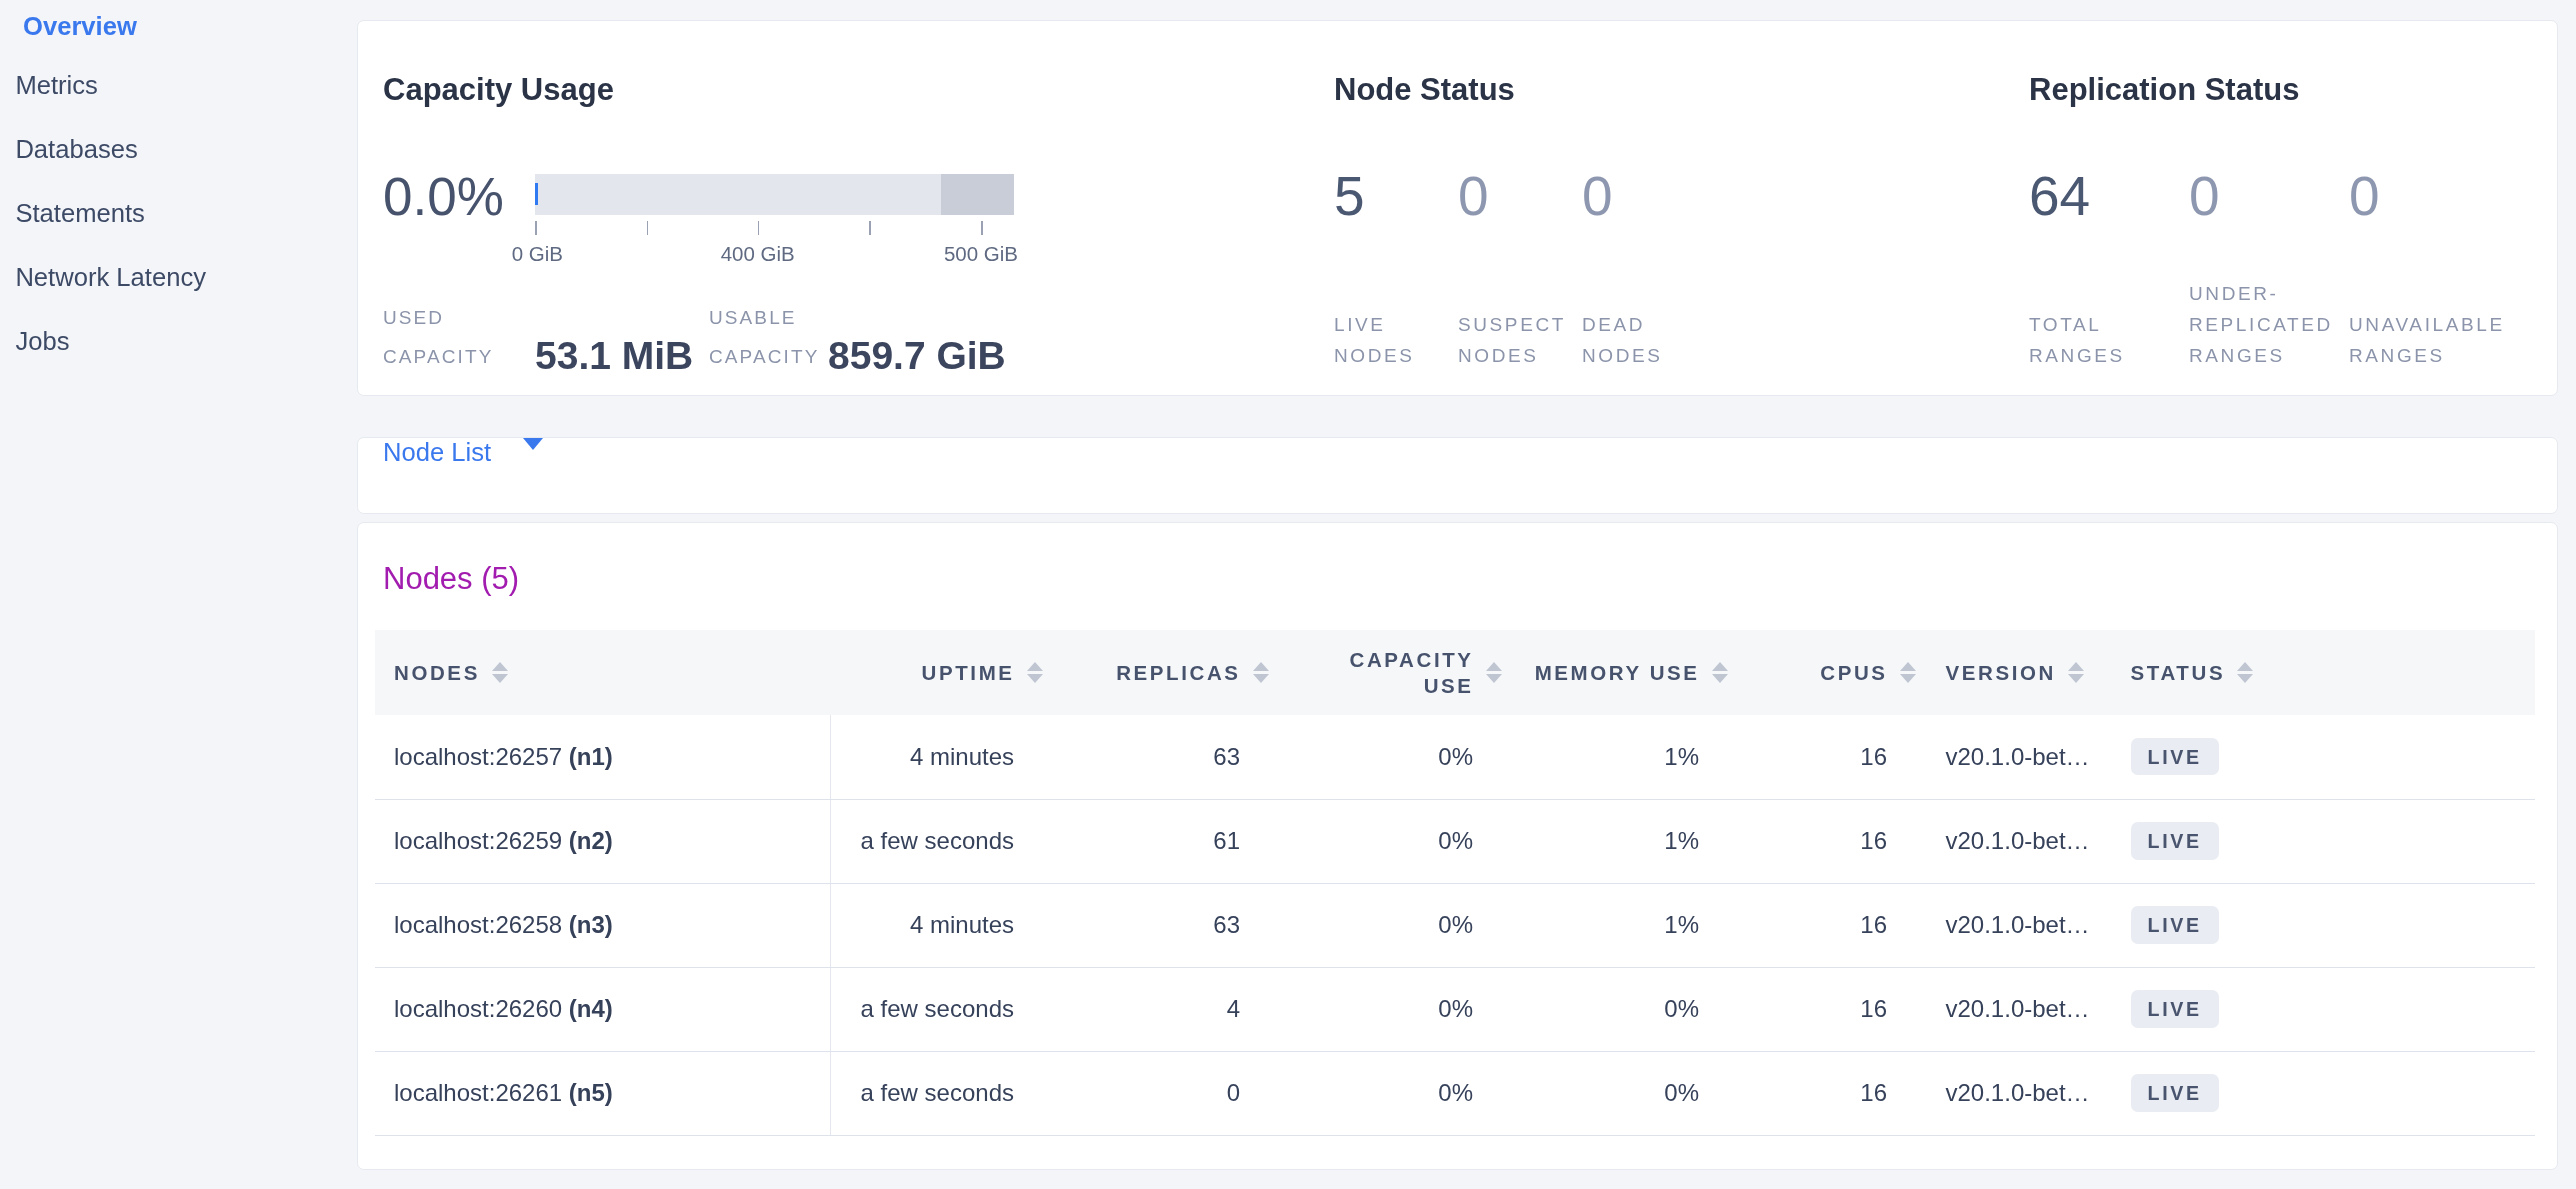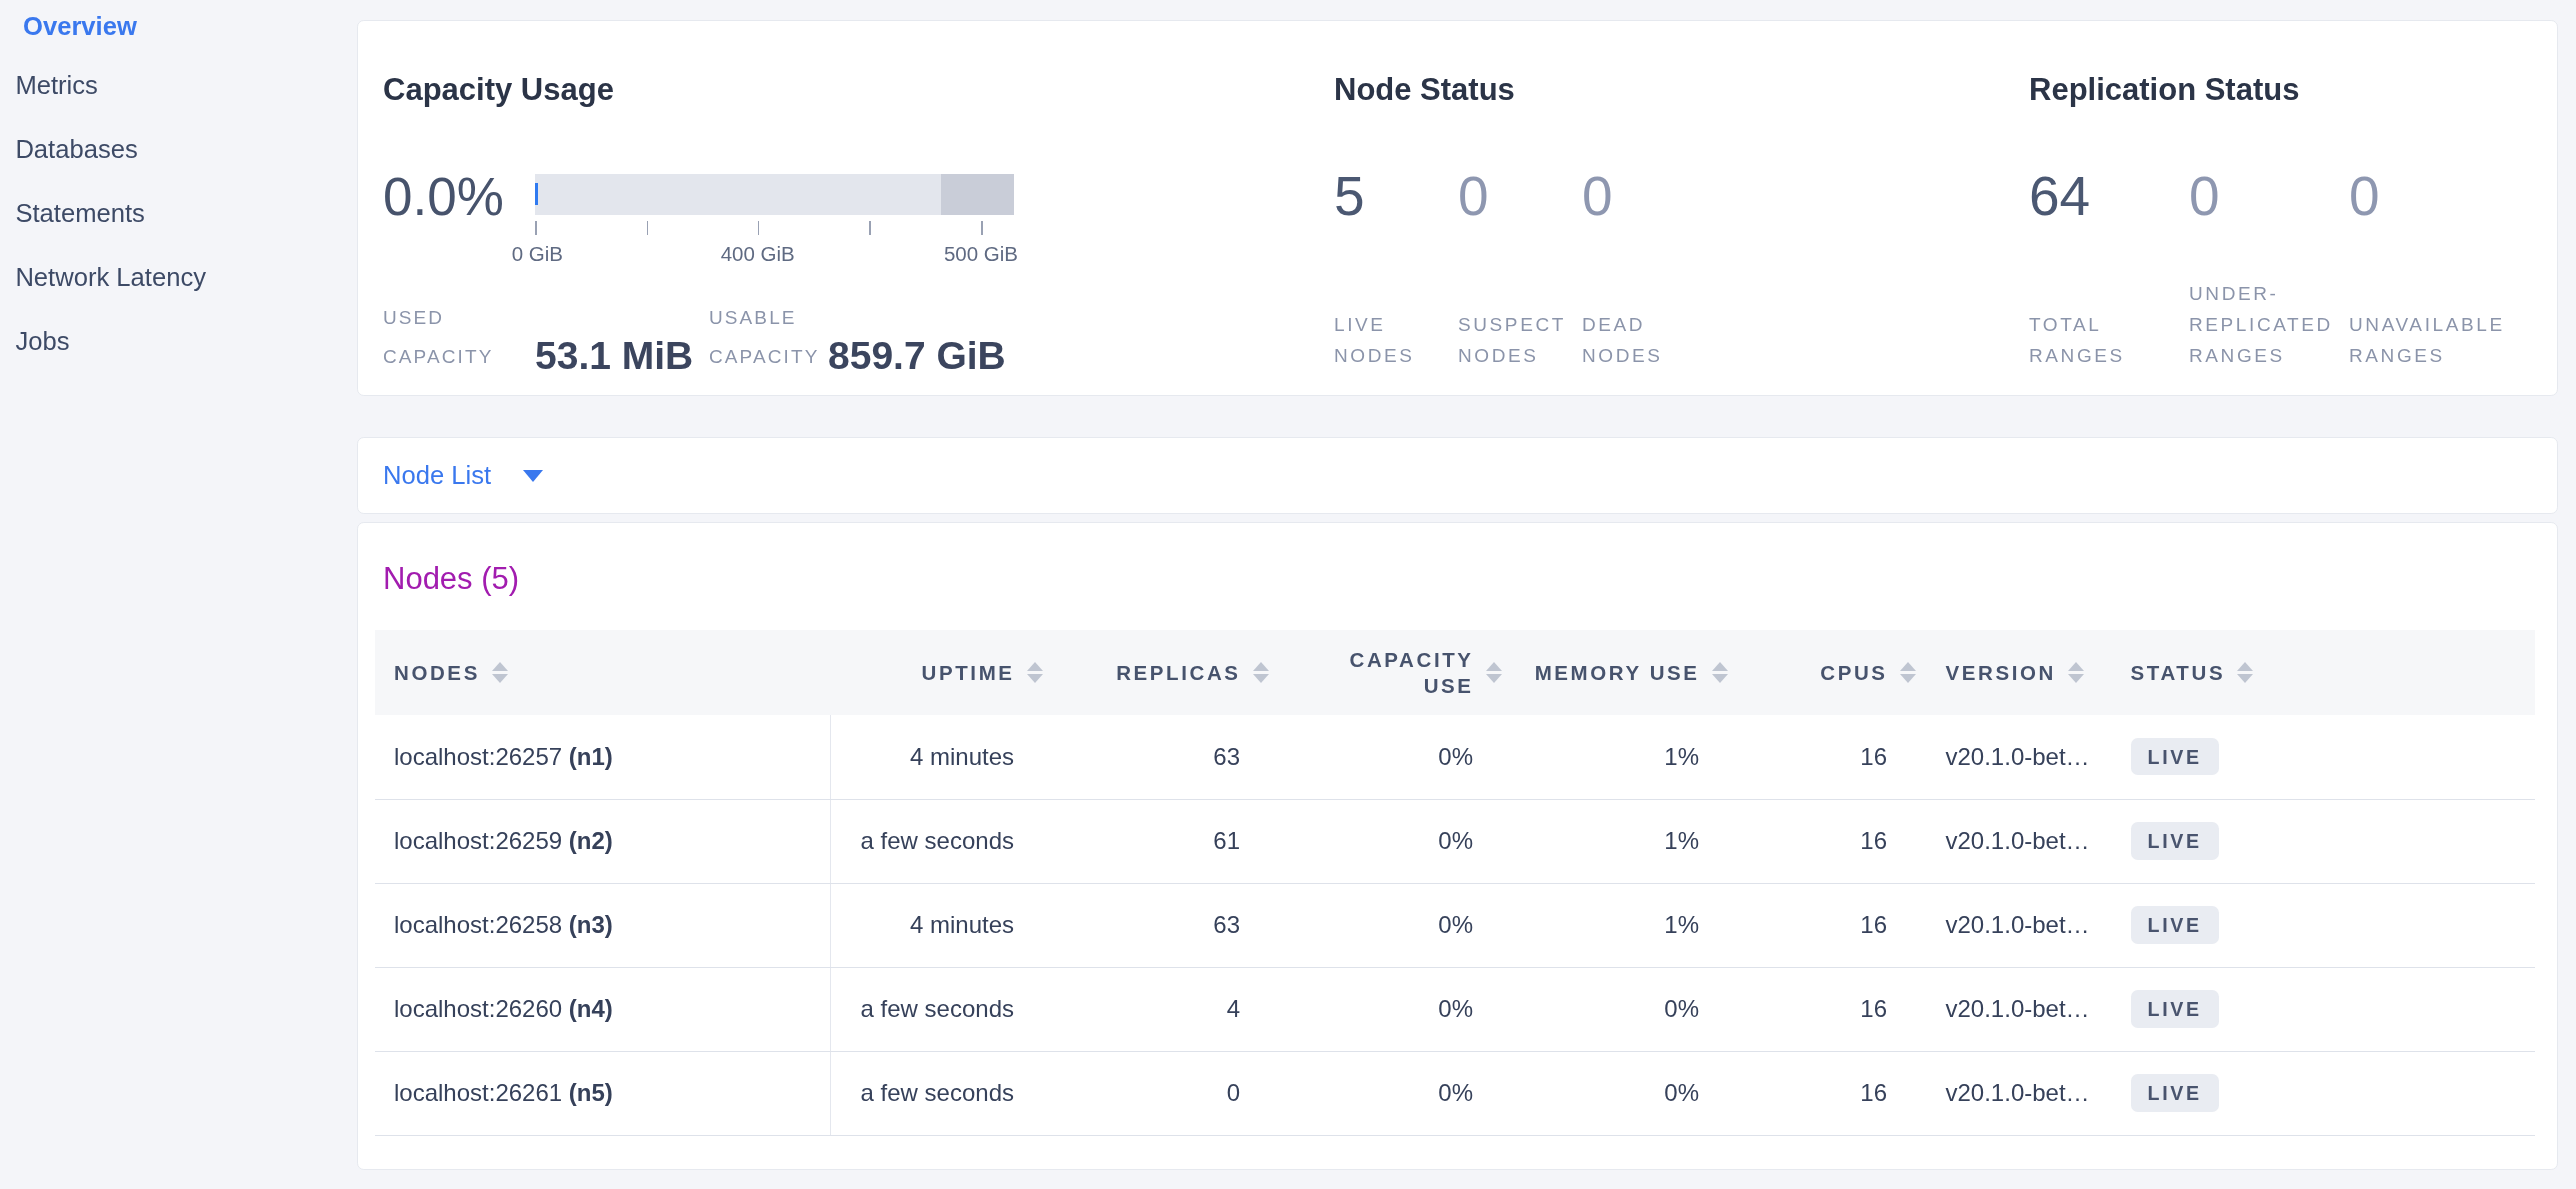--- a/index.html
+++ b/index.html
@@ -49,21 +49,21 @@
   .tick-label { position:absolute; top:27px; transform:translateX(-50%); font-size:20.5px;
                 color:#5f6a82; white-space:nowrap;text-align:right; }
   .cap-stats { position:absolute; left:0; bottom:19px; display:flex; align-items:flex-end; }
   .stat-label { font-size:19px; line-height:39px; letter-spacing:2.1px; color:#8b94aa; }
   .stat-label div { white-space:nowrap; }
   .stat-value { font-size:39px; line-height:44px; font-weight:600; color:#3b455e;
                 margin-bottom:-2.6px; white-space:nowrap; }
   .w178{width:152px;} .w204{width:174px;} .w140{width:119px;}
 
   
-  .dropdown { position:absolute; left:25px; top:0; bottom:0; display:flex; align-items:center;
+  .dropdown { position:absolute; left:25px; top:0; bottom:0; display:flex; align-items:flex-start;
               cursor:pointer; }
   .dropdown-label { font-size:25.6px; color:#3a78ee; font-weight:500; }
   .caret { width:0; height:0; margin-left:32px; border-left:10.2px solid transparent;
            border-right:10.2px solid transparent; border-top:12px solid #3a78ee; }
 
   
   .nodes-heading { position:absolute; left:25px; top:38px; font-size:31px; font-weight:500;
                    color:#a21caf; }
   .table-wrap { position:absolute; left:17px; top:107px; }
   table { border-collapse:collapse; table-layout:fixed; width:2160px; }

